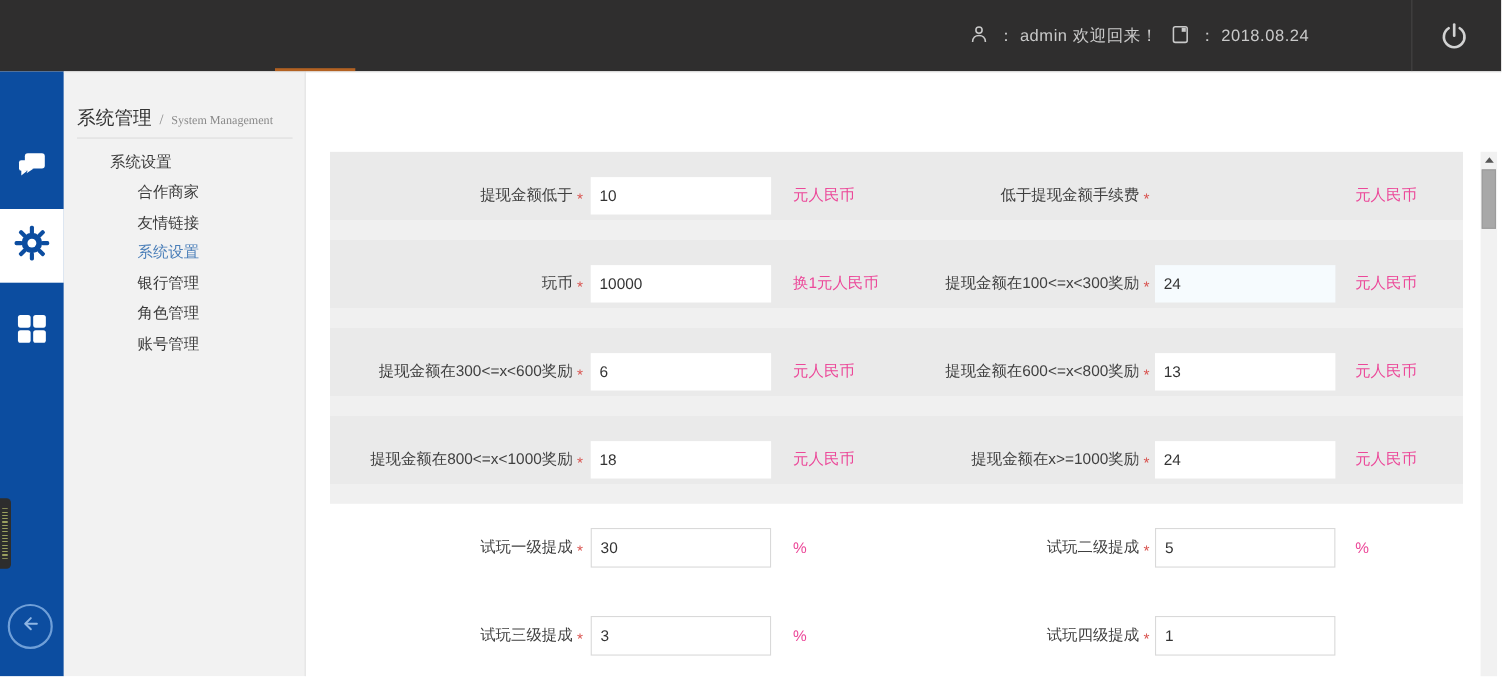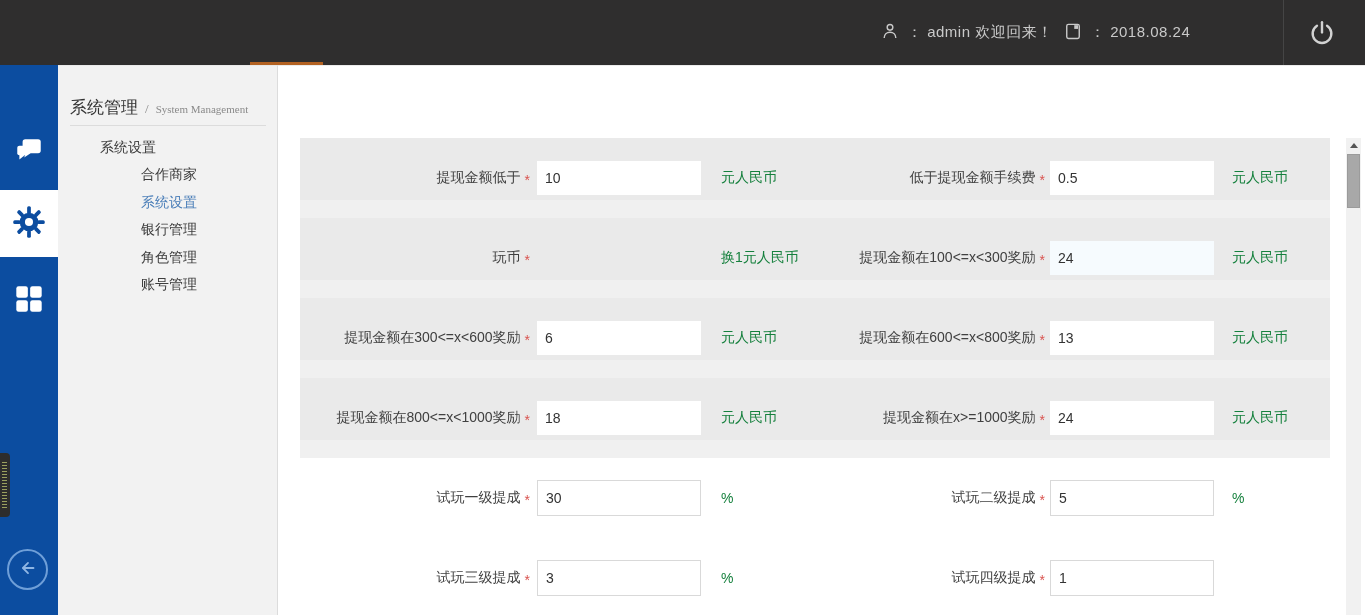--- a/index.html
+++ b/index.html
@@ -37,21 +37,21 @@
     border-right:1px solid #dcdcdc; border-top:1px solid #e9e9e9; }
   .sp-title { position:absolute; left:12px; top:30px; width:196px; white-space:nowrap;font-family:Liberation Serif, serif; }
   .sp-title .zh { font-size:17px; color:#333; }
   .sp-title .sep { font-size:13px; color:#888; margin:0 3px; }
   .sp-title .en { font-size:11px; color:#8a8a8a; }
   .sp-divider { position:absolute; left:12px; top:59px; width:196px; height:1px; background:#dcdcdc; }
   .sp-items { position:absolute; left:0; top:68px; width:220px; }
   .sp-item { height:27.5px; display:flex; align-items:center; font-size:14px; color:#3c3c3c;
     cursor:pointer; white-space:nowrap; }
   .sp-item.l1 { padding-left:42px; }
-  .sp-item.l2 { padding-left:67px;margin-left:16px; }
+  .sp-item.l2 { padding-left:67px; }
   .sp-item.active { color:#4a7eb8; }
 
   
   .main { position:absolute; left:278px; top:65px; width:1087px; height:550px; background:#fff;
     border-top:1px solid #ececec; }
   .panelbg { position:absolute; left:22px; top:72px; width:1030px; height:320px;
     background:repeating-linear-gradient(180deg,#eaeaea 0 62px,#f0f0f0 62px 80px); }
   .rows { position:absolute; left:22px; top:72px; width:1030px; }
   .frow { position:relative; height:80px;padding-left:30px; }
   .flabel { position:absolute; top:0; height:80px; display:flex; align-items:center;
@@ -60,21 +60,21 @@
   .flabel.pos-l { left:0; width:230px; }
   .flabel.pos-r { left:409px; width:336px; }
   .finput { position:absolute; top:23px; height:34px; width:164px; border:none; background:#fff;
     font-size:14px; color:#333; padding:0 8px; font-family:"Liberation Sans","DejaVu Sans",sans-serif;
     outline:none; }
   .finput.pos-l { left:237px; }
   .finput.pos-r { left:750px; }
   .finput.bordered { border:1px solid #d9d9d9; height:36px; top:22px; }
   .finput.tint { background:#f6fbfe; }
   .fsuffix { position:absolute; top:0; height:80px; display:flex; align-items:center;
-    font-size:14px; color:#15803d; white-space:nowrap; }
+    font-size:14px; color:#ec4899; white-space:nowrap; }
   .fsuffix.pos-l { left:421px; }
   .fsuffix.pos-r { left:932px; }
 
   
   .scrollbar { position:absolute; left:1068px; top:72px; width:15px; height:478px; background:#f1f1f1; }
   .sb-up { position:absolute; left:0; top:0; width:15px; height:15px; display:flex; align-items:center;
     justify-content:center; cursor:pointer; }
   .sb-up .tri { width:0; height:0; border-left:4px solid transparent; border-right:4px solid transparent;
     border-bottom:5px solid #555; }
   .sb-thumb { position:absolute; left:1px; top:16px; width:13px; height:54px; background:#a8a8a8;
@@ -174,20 +174,21 @@
     <div class="sp-title">
       <span class="zh">系统管理</span>
       <span class="sep">/</span>
       <span class="en">System Management</span>
     </div>
     <div class="sp-divider"></div>
 
     <div class="sp-items">
       <div class="sp-item l1">系统设置</div>
       <div class="sp-item l2">合作商家</div>
+      <div class="sp-item l2">友情链接</div>
       <div class="sp-item l2 active">系统设置</div>
       <div class="sp-item l2">银行管理</div>
       <div class="sp-item l2">角色管理</div>
       <div class="sp-item l2">账号管理</div>
     </div>
   </div>
 
   <div class="main">
     <div class="panelbg"></div>
 
@@ -197,29 +198,29 @@
         <div class="flabel pos-l">
           <span>提现金额低于</span>
           <span class="req">*</span>
         </div>
         <input class="finput pos-l" value="10" style="">
         <span class="fsuffix pos-l">元人民币</span>
         <div class="flabel pos-r">
           <span>低于提现金额手续费</span>
           <span class="req">*</span>
         </div>
-        <input class="finput pos-r" value="0.5" style="">
         <span class="fsuffix pos-r">元人民币</span>
       </div>
 
       <div class="frow">
         <div class="flabel pos-l">
           <span>玩币</span>
           <span class="req">*</span>
         </div>
+        <input class="finput pos-l" value="10000" style="">
         <span class="fsuffix pos-l">换1元人民币</span>
         <div class="flabel pos-r">
           <span>提现金额在100&lt;=x&lt;300奖励</span>
           <span class="req">*</span>
         </div>
         <input class="finput pos-r tint" value="24" style="">
         <span class="fsuffix pos-r">元人民币</span>
       </div>
 
       <div class="frow">

